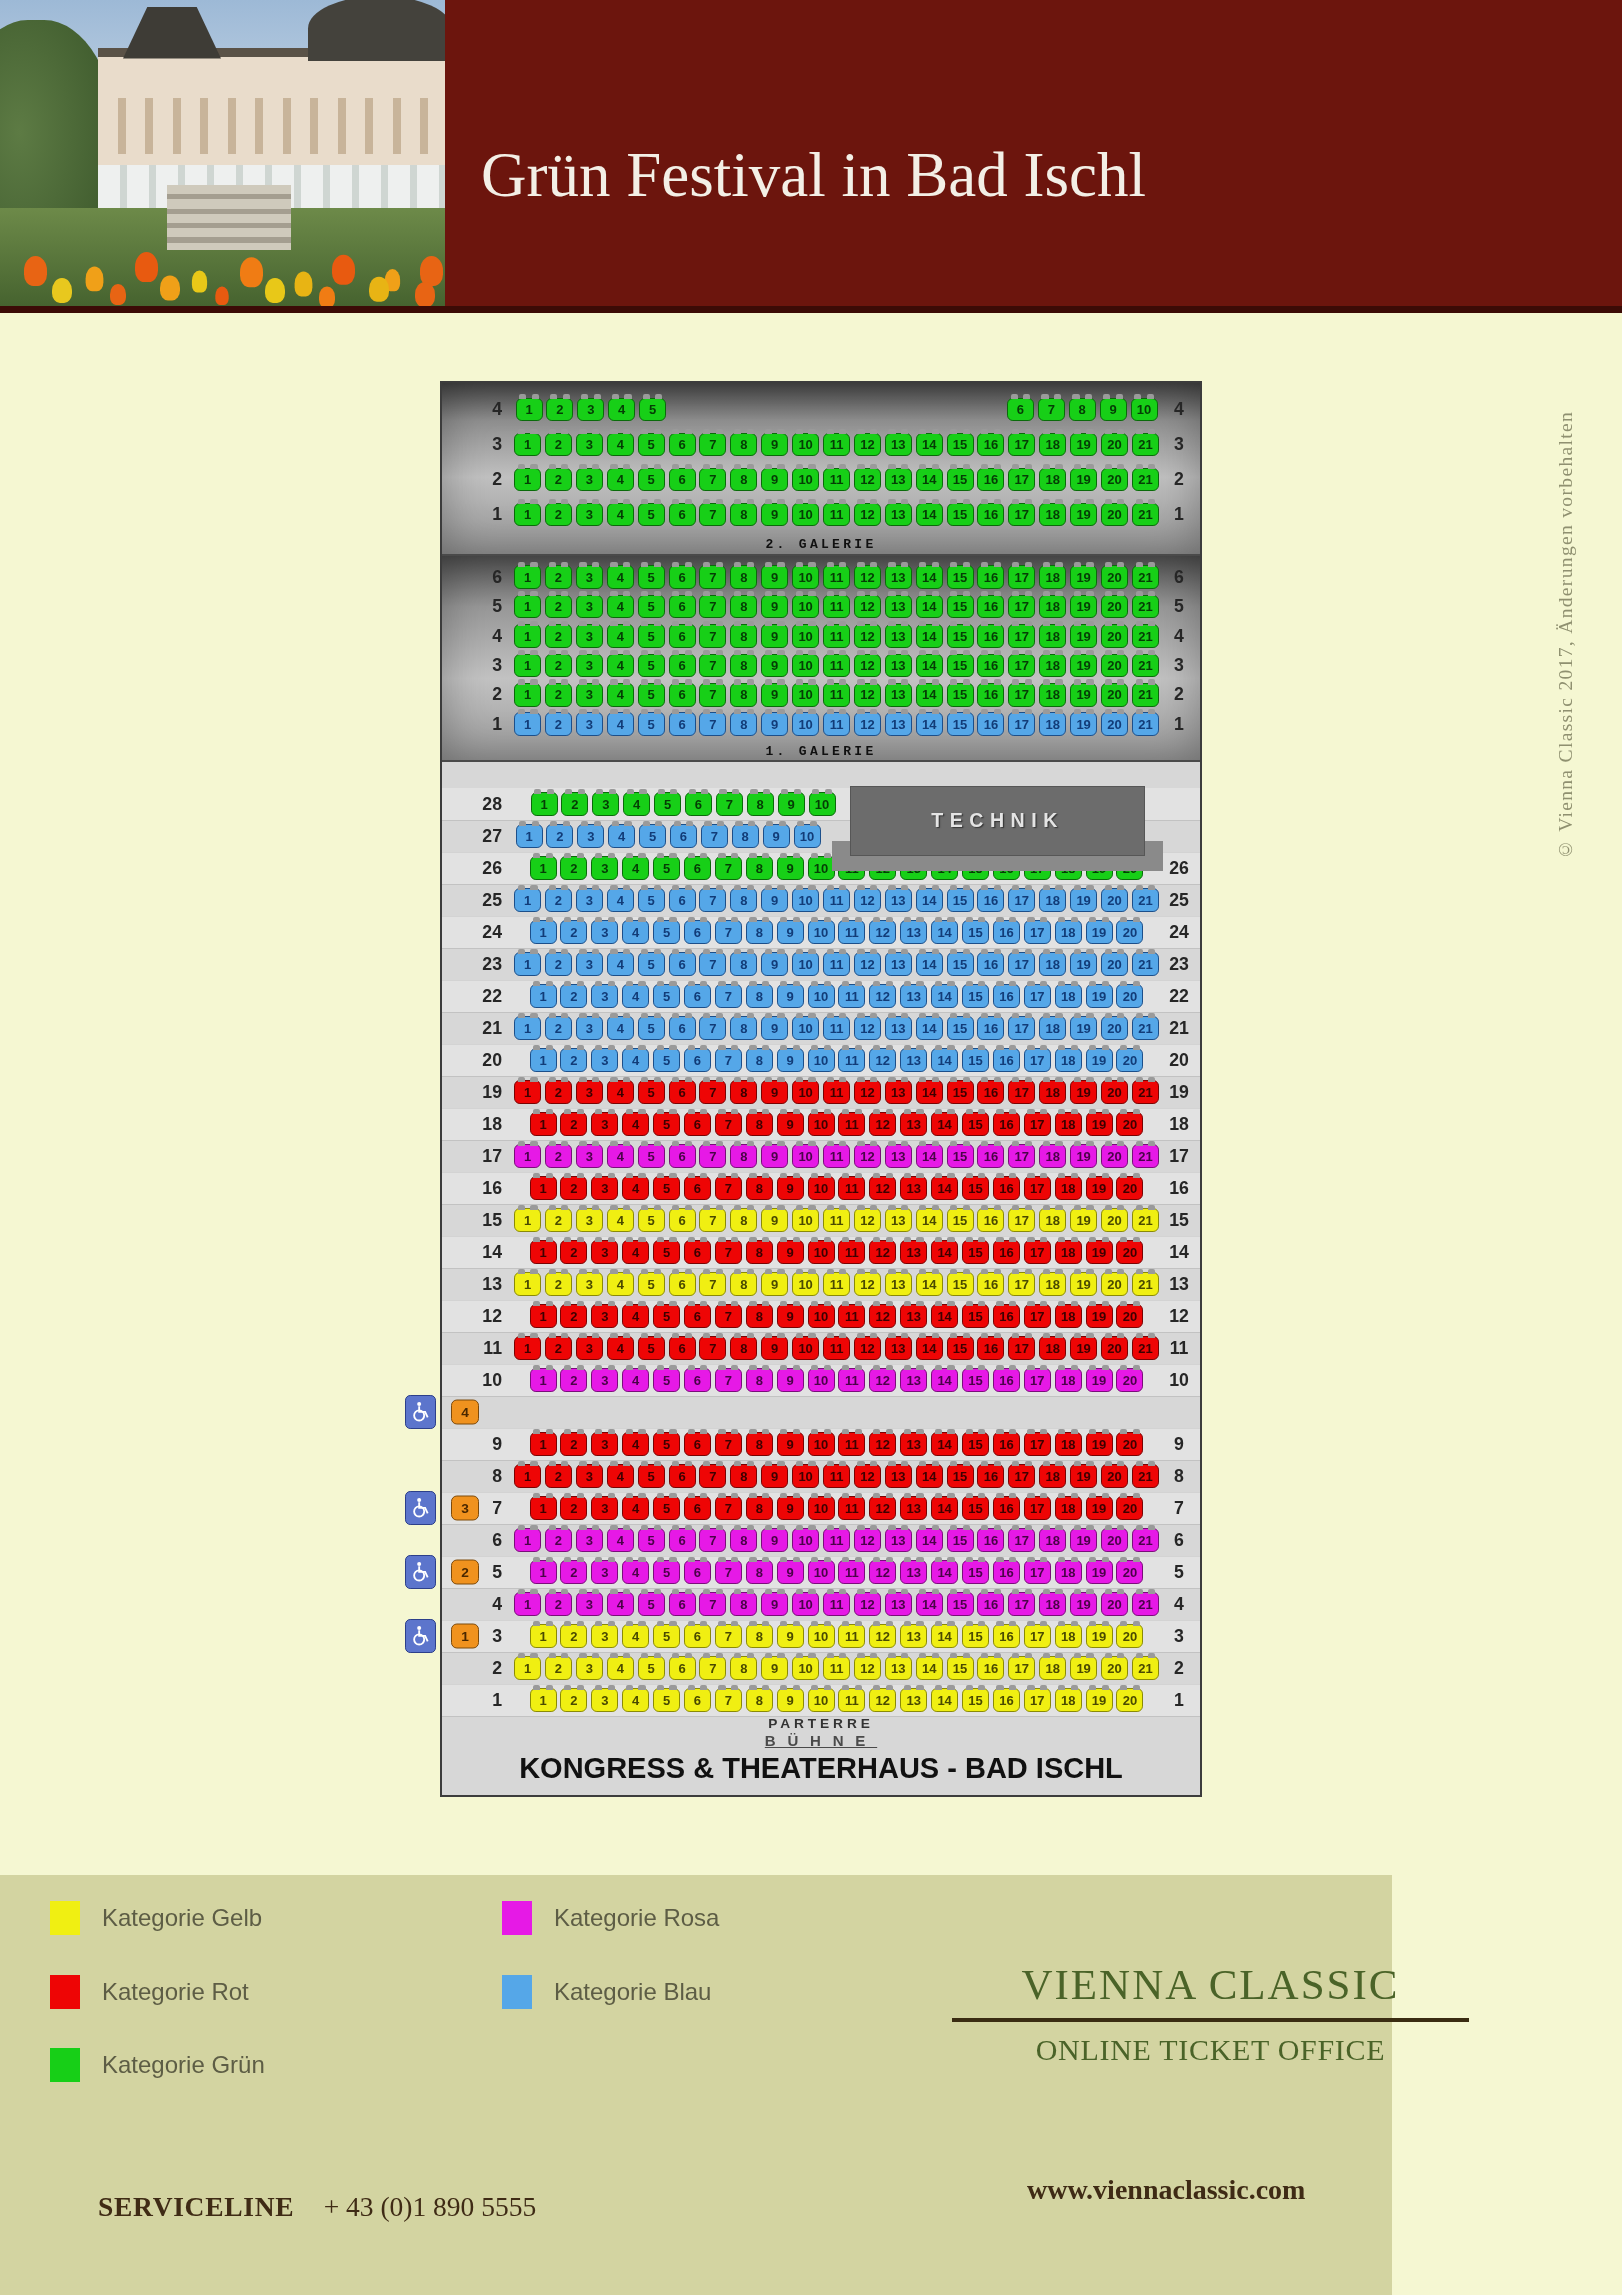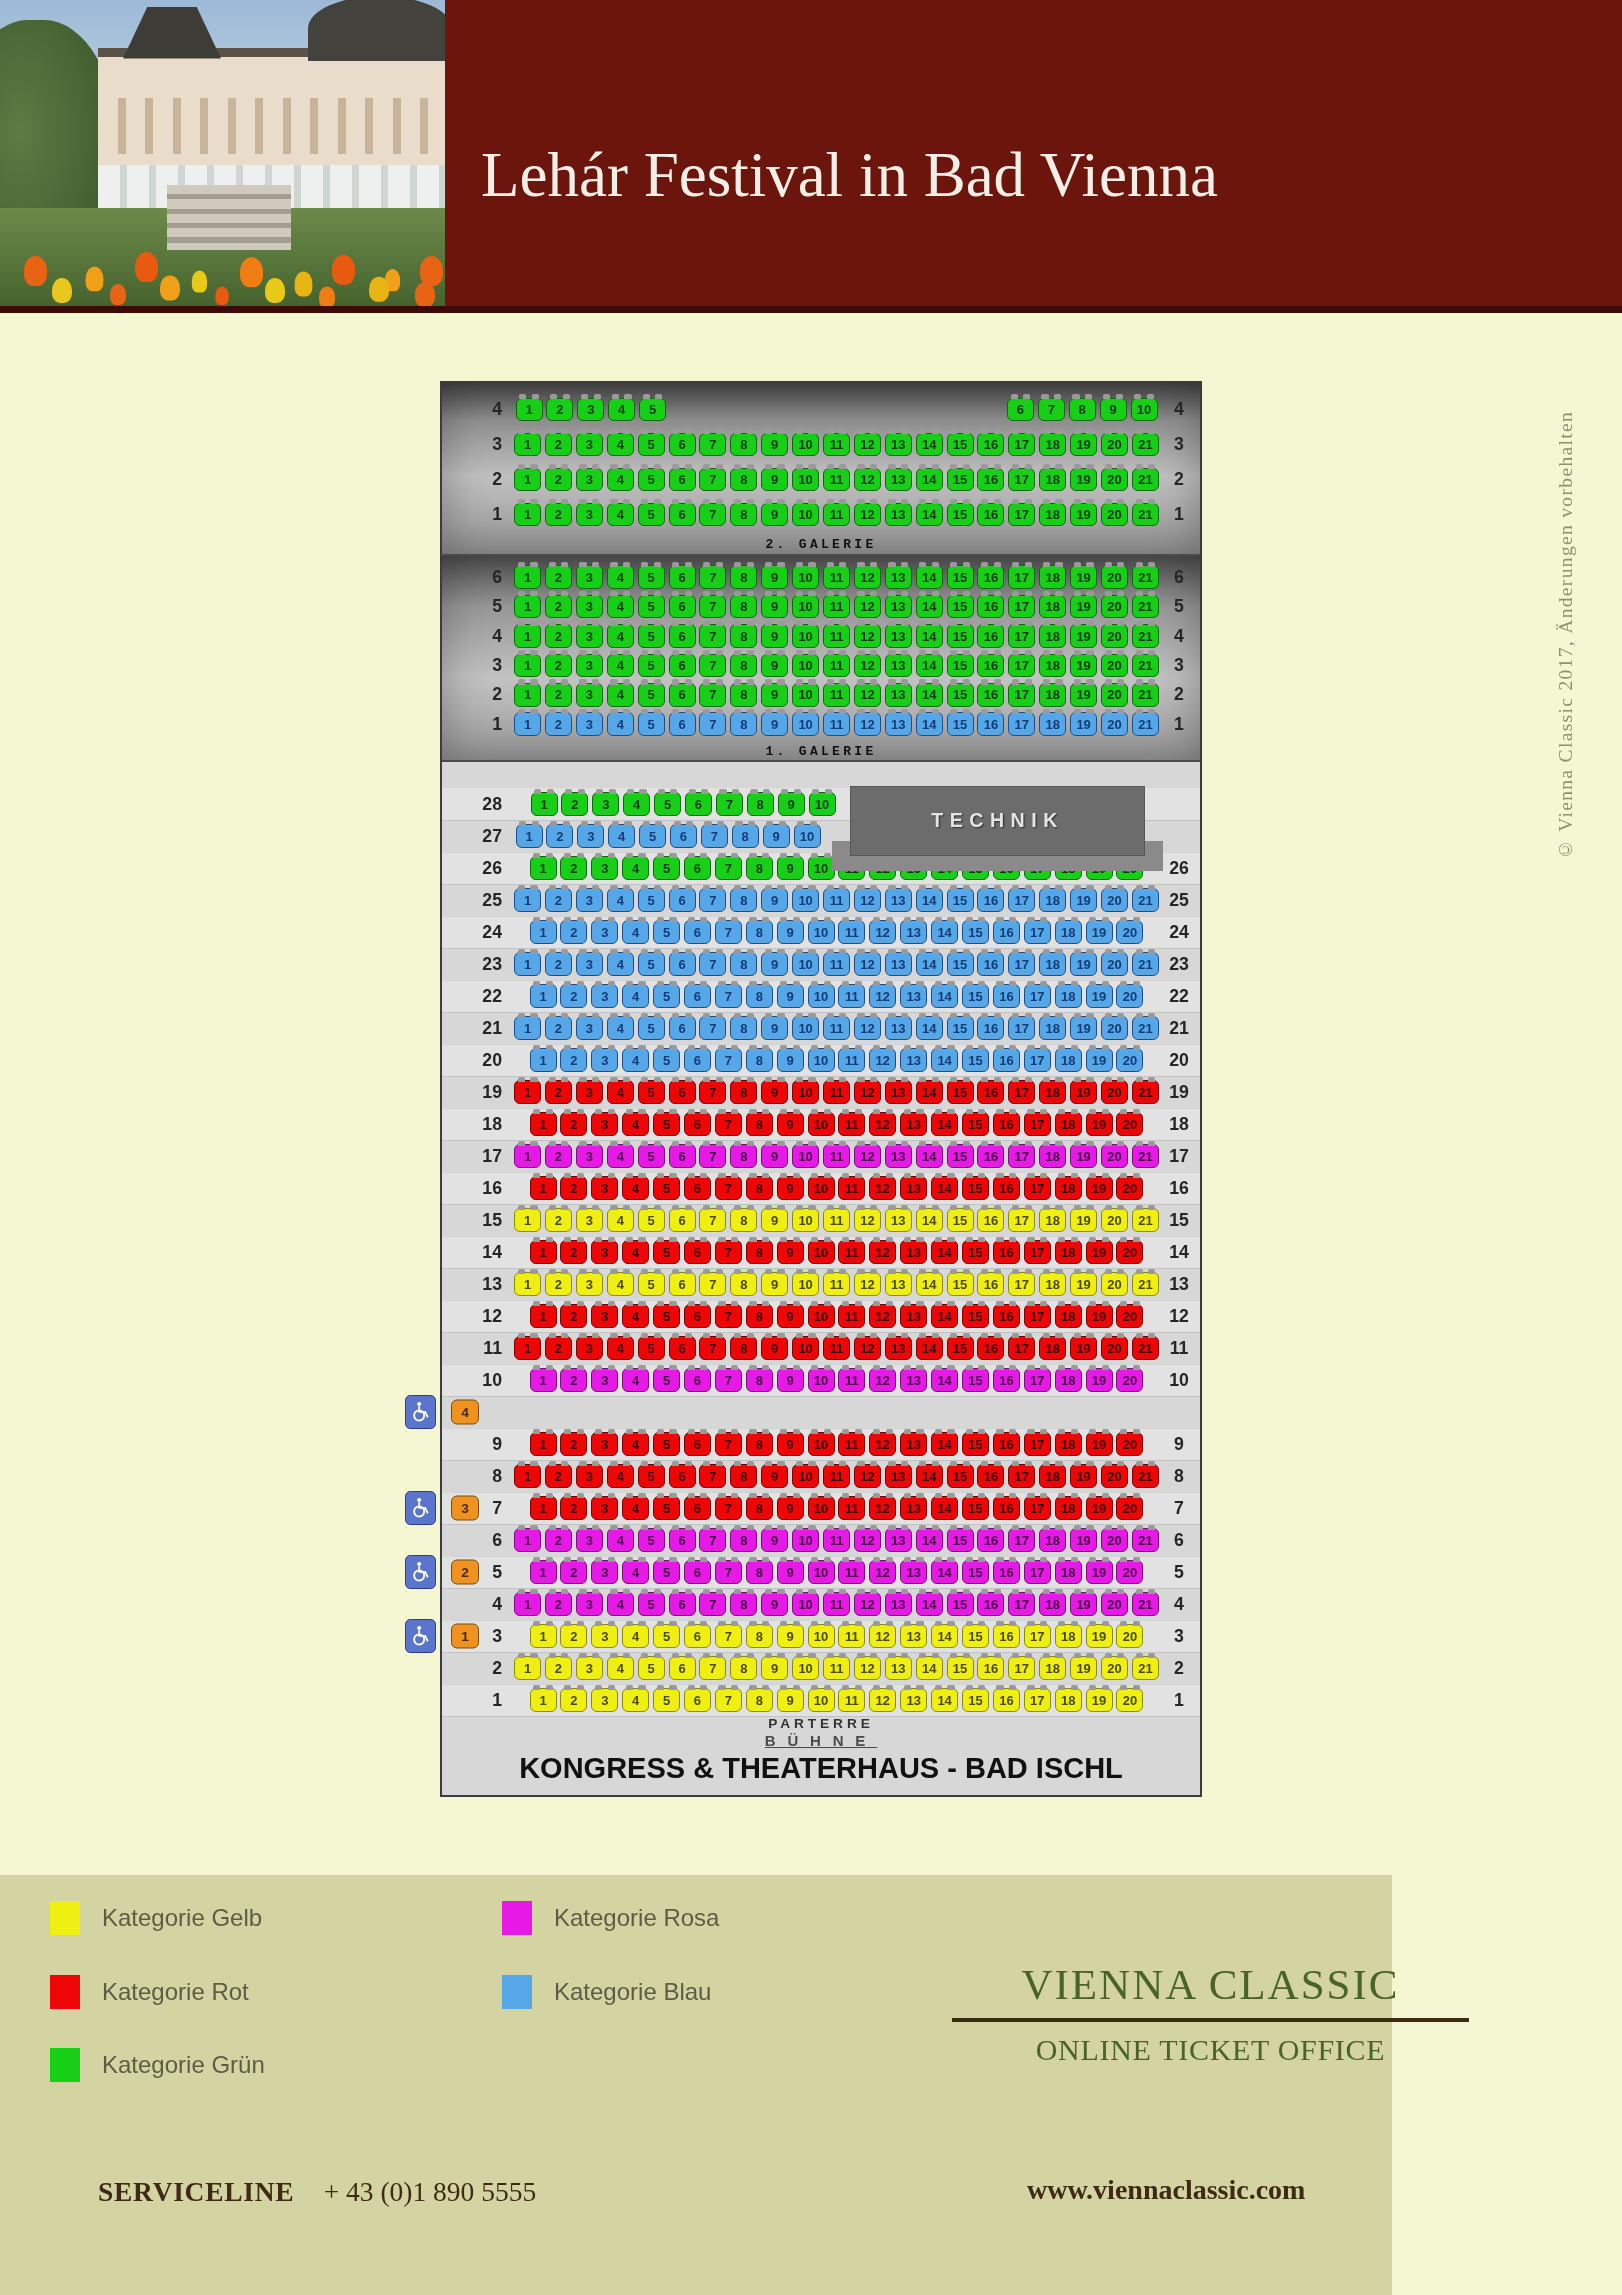--- a/index.html
+++ b/index.html
@@ -108,21 +108,21 @@
   .legend-band{position:absolute;left:0;top:1875px;width:1392px;height:421px;background:#d3d4a1;}
   .legend-item{position:absolute;display:flex;align-items:center;gap:22px;}
   .legend-swatch{width:30px;height:34px;flex:none;}
   .legend-label{font-size:24px;color:#5d5d45;}
 
   .brand{position:absolute;left:949px;top:85px;width:523px;text-align:center;}
   .brand-name{font-family:"Liberation Serif",serif;font-size:43px;letter-spacing:2px;color:#4a6328;}
   .brand-rule{width:517px;height:3.9px;background:#3a2c12;margin:9.2px auto 10.5px auto;}
   .brand-tagline{font-family:"Liberation Serif",serif;font-size:30px;letter-spacing:0.7px;color:#4a6328;}
 
-  .serviceline{position:absolute;left:98px;top:301px;font-family:"Liberation Serif",serif;
+  .serviceline{position:absolute;left:98px;top:316px;font-family:"Liberation Serif",serif;
         font-size:27.5px;color:#3f2b15;white-space:nowrap;}
   .serviceline b{letter-spacing:0.7px;}
   .serviceline .phone{margin-left:29.4px;}
   .website{position:absolute;left:1027px;top:299px;font-family:"Liberation Serif",serif;
         font-weight:bold;font-size:28px;color:#3f2b15;}
 </style>
 </head>
 <body>
 
 <div class="page">
@@ -135,21 +135,21 @@
       <div class="roofline"></div>
       <div class="roofA"></div>
       <div class="roofB"></div>
       <div class="win-strip"></div>
       <div class="colonnade"></div>
       <div class="lawn"></div>
       <div class="steps"></div>
       <div class="f1"></div>
       <div class="f2"></div>
     </div>
-    <div class="title">Lehár Festival in Bad Vienna</div>
+    <div class="title">Grün Festival in Bad Ischl</div>
   </div>
 
   <div class="copyright">© Vienna Classic 2017, Änderungen vorbehalten</div>
 
   <div class="chart">
     <div class="sec sec-a">
       <div id="g2rows">
           <div class="seat-row">
             <div class="gutter-l">
               <div class="row-label">4</div>

